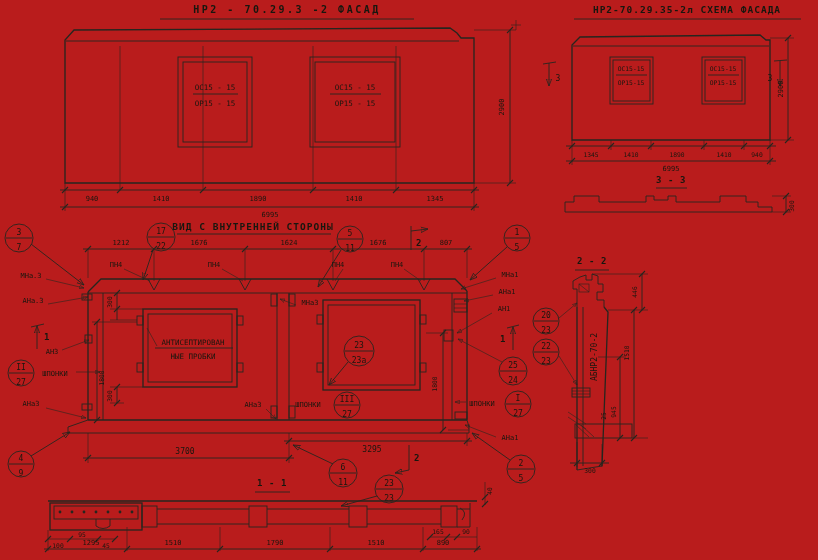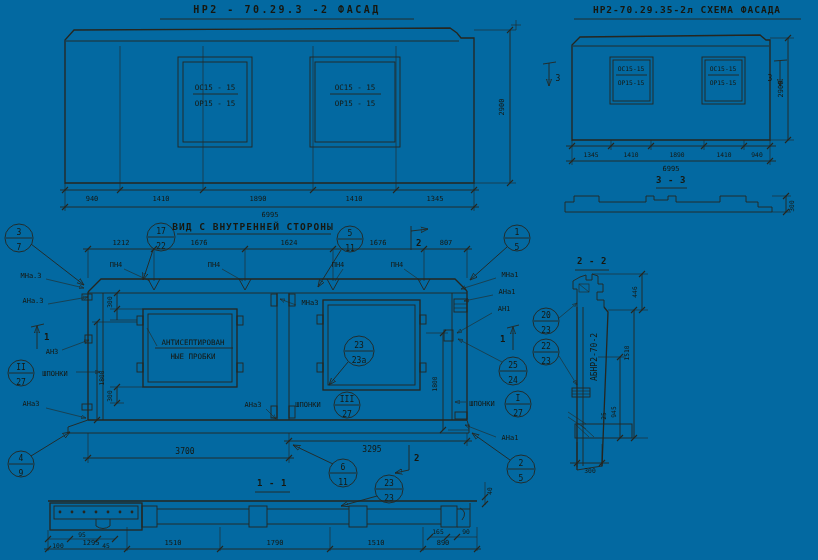--- a/index.html
+++ b/index.html
@@ -1,16 +1,16 @@
 <!DOCTYPE html>
 <html><head>
 <meta charset="utf-8">
 <style>
   html,body{margin:0;padding:0;background:#e8e8e4;}
-  .canvas{position:relative;width:818px;height:560px;background:#0369a1;overflow:hidden;
+  .canvas{position:relative;width:818px;height:560px;background:#b91c1c;overflow:hidden;
           font-family:"DejaVu Sans Mono",monospace;}
   svg{position:absolute;left:0;top:0;}
   svg line, svg path, svg rect, svg circle, svg polyline{stroke:#26261f;fill:none;stroke-width:0.9;}
   .o{stroke-width:1.3;}
   .thin{stroke-width:0.6;}
   .tick{stroke-width:1.1;}
   .dot{fill:#26261f;stroke:none;}
   svg text{fill:#17170f;stroke:none;font-size:7px;text-anchor:middle;
            font-family:"DejaVu Sans Mono",monospace;}
   .t6{font-size:6.3px;}

